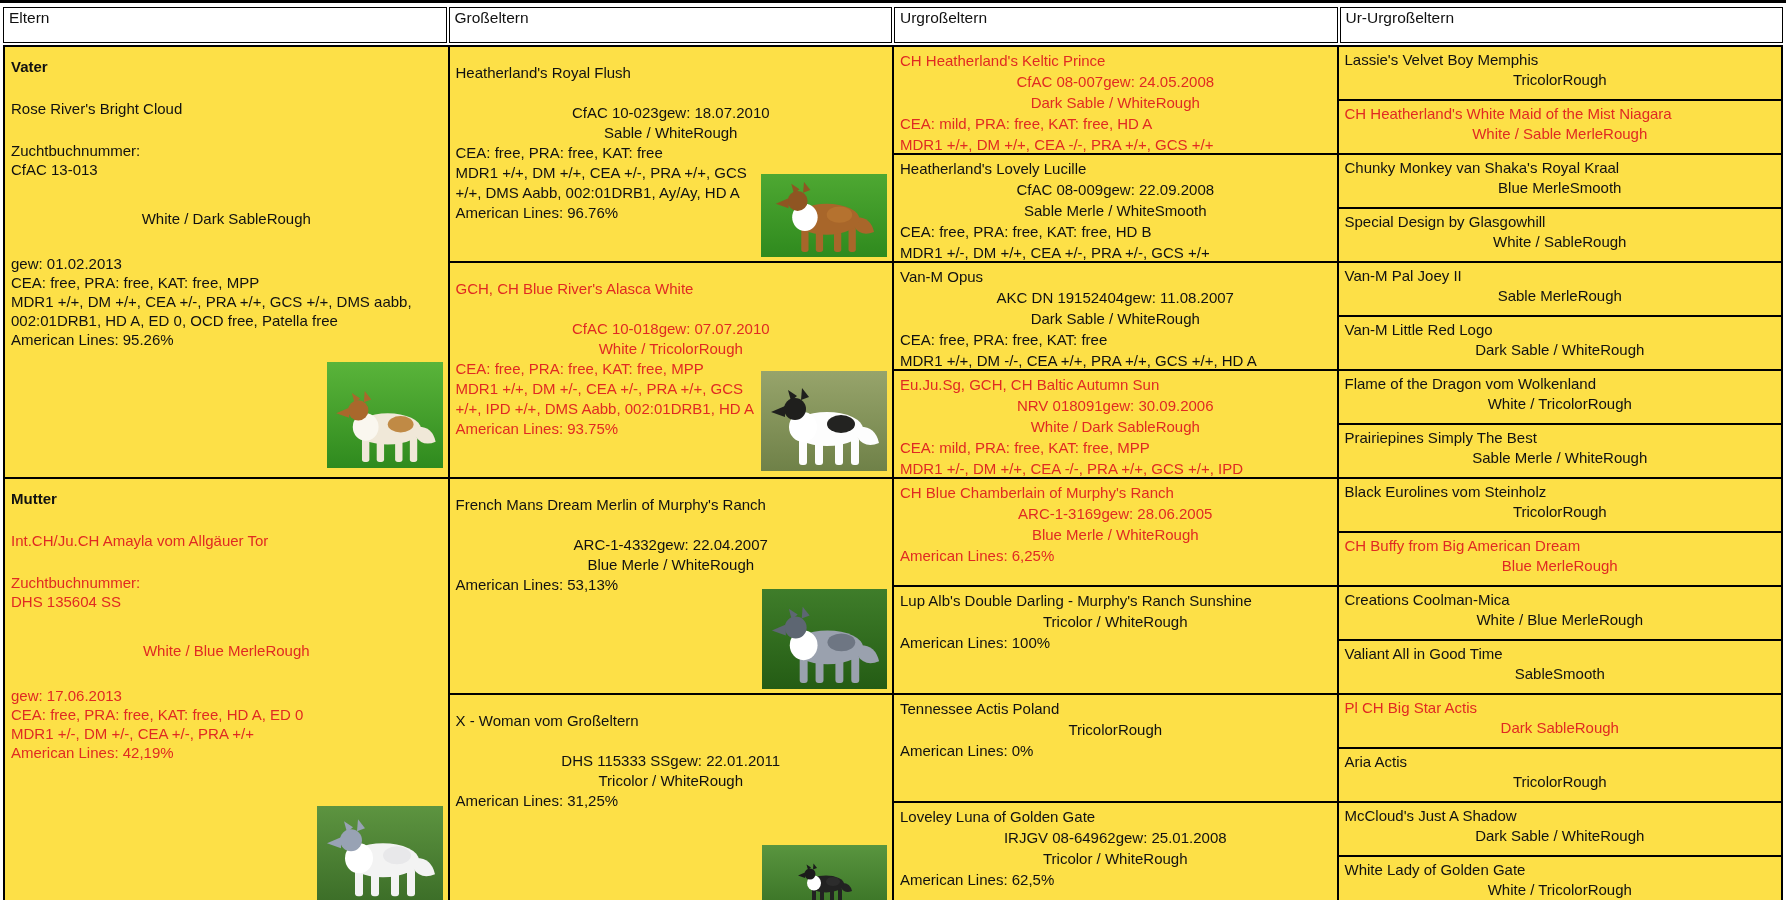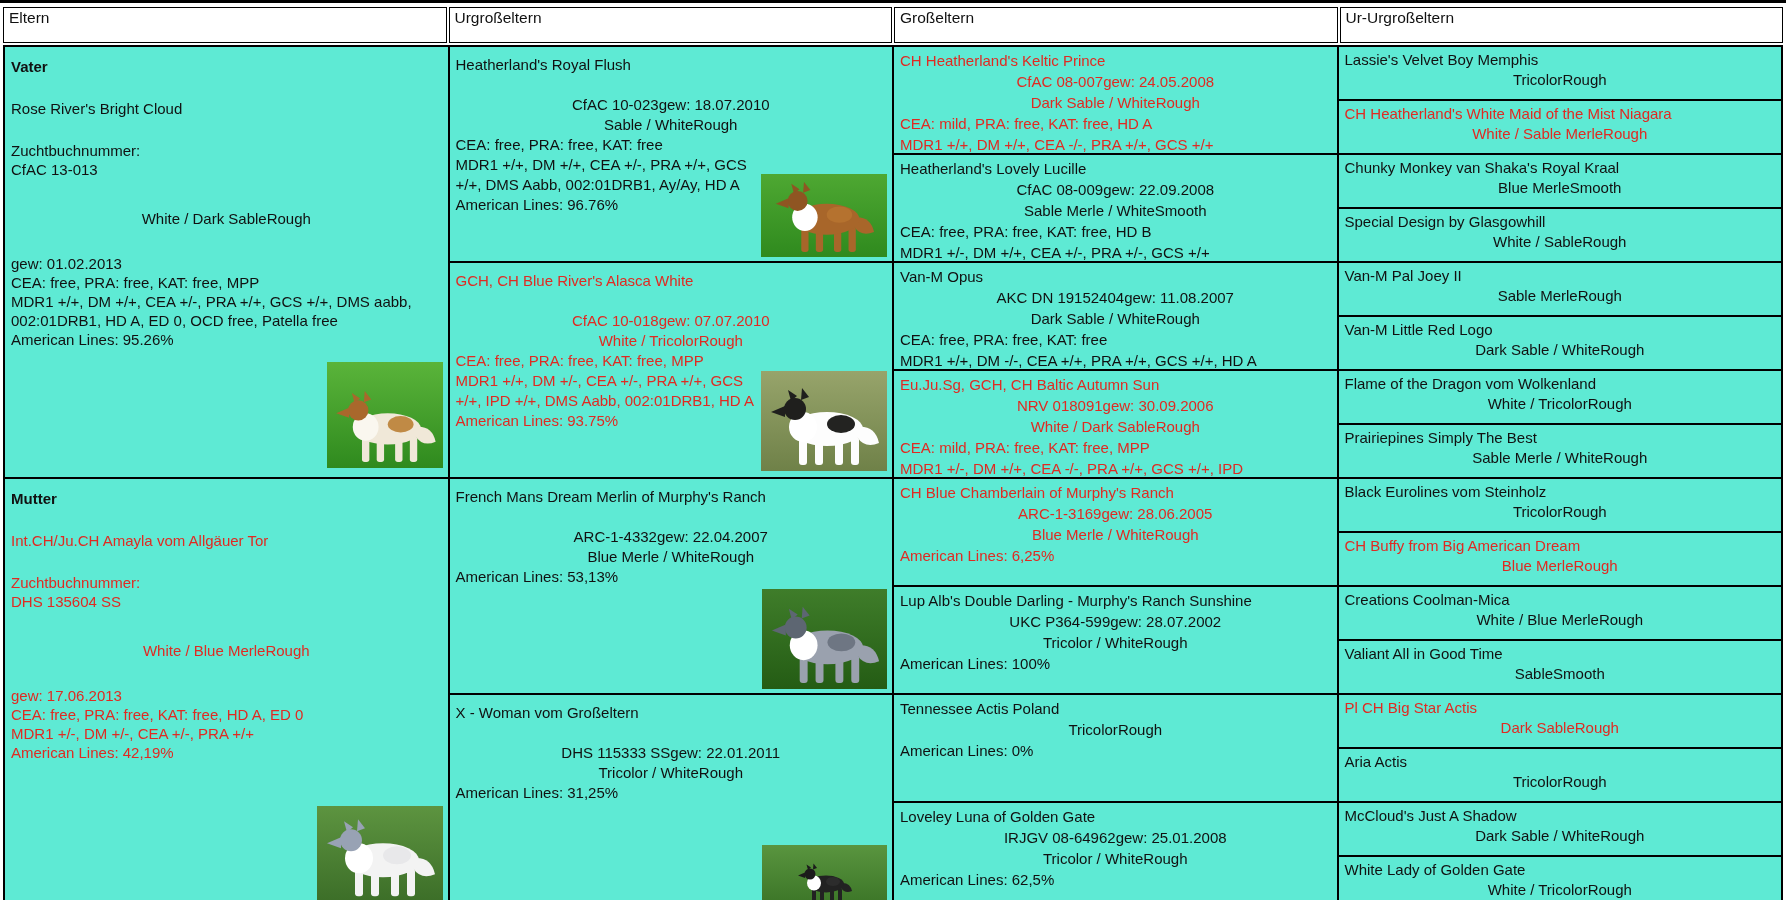--- a/index.html
+++ b/index.html
@@ -18,38 +18,38 @@
     border:1px solid #000; padding:1px 0 0 5px; font-size:15.5px;
     line-height:17px; background:#fff; overflow:hidden;
   }
   .grid {
     display:grid; grid-template-columns:repeat(4,1fr); gap:2px;
     background:#000; border:2px solid #000;
     margin:0 3px; height:866px;
   }
   .col { display:flex; flex-direction:column; gap:2px; background:#000; min-width:0; }
   .cell {
-    background:#5eead4; flex:1 1 0; position:relative; overflow:hidden;
+    background:#fde047; flex:1 1 0; position:relative; overflow:hidden;
     padding:3px 6px 0 6px; line-height:20px;
   }
   .cell[data-red="true"] { color:#e02a22; }
   .cell[data-red="true"] .role { color:#111; }
   .role { font-weight:bold; line-height:19px; padding-top:4px; }
   .ln { line-height:19px; }
   .gp .ln, .ggp .ln { line-height:20px; }
   .g3 .ln { line-height:20px; }
   .ggp .ln { line-height:21px; }
   .lr { display:flex; justify-content:center; }
   .lr span { white-space:nowrap; }
   .sp1 { height:23px; } 
   .sp2 { height:30px; } 
   .sp3 { height:26px; } 
   .spg { height:20px; } 
   .parent { padding-top:6px; }
-  .gp { padding-top:8px; }
+  .gp { padding-top:16px; }
   .ggp { padding-top:3px; }
   .g3 { padding-top:3px; }
   .narrow { max-width:305px; } 
 
   
   .photo {
     position:absolute; right:5px; overflow:hidden;
     background:linear-gradient(180deg, var(--grass1) 0%, var(--grass2) 100%);
   }
   .photo svg { position:absolute; left:0; bottom:0; width:100%; height:92%; }
@@ -66,22 +66,22 @@
   .photo[data-variant="tricolor-lying-collie"] svg { height:70%; }
 </style>
 </head>
 <body>
 
 <div class="page">
   <div class="topbar"></div>
 
   <div class="hdr-row">
     <div class="hdr-cell">Eltern</div>
+    <div class="hdr-cell">Großeltern</div>
     <div class="hdr-cell">Urgroßeltern</div>
-    <div class="hdr-cell">Großeltern</div>
     <div class="hdr-cell">Ur-Urgroßeltern</div>
   </div>
 
   <div class="grid">
 
     <div class="col">
 
       <div class="cell parent" data-red="false">
         <div class="role">Vater</div>
         <div class="sp1"></div>
@@ -347,24 +347,20 @@
         <div class="ln lr">
           <span>Blue Merle / White</span>
           <span>Rough</span>
         </div>
         <div class="ln">American Lines: 6,25%</div>
       </div>
 
       <div class="cell ggp" data-red="false">
         <div class="ln">Lup Alb's Double Darling - Murphy's Ranch Sunshine</div>
         <div class="ln lr">
-          <span>UKC P364-599</span>
-          <span>gew: 28.07.2002</span>
-        </div>
-        <div class="ln lr">
           <span>Tricolor / White</span>
           <span>Rough</span>
         </div>
         <div class="ln">American Lines: 100%</div>
       </div>
 
       <div class="cell ggp" data-red="false">
         <div class="ln">Tennessee Actis Poland</div>
         <div class="ln lr">
           <span>Tricolor</span>

